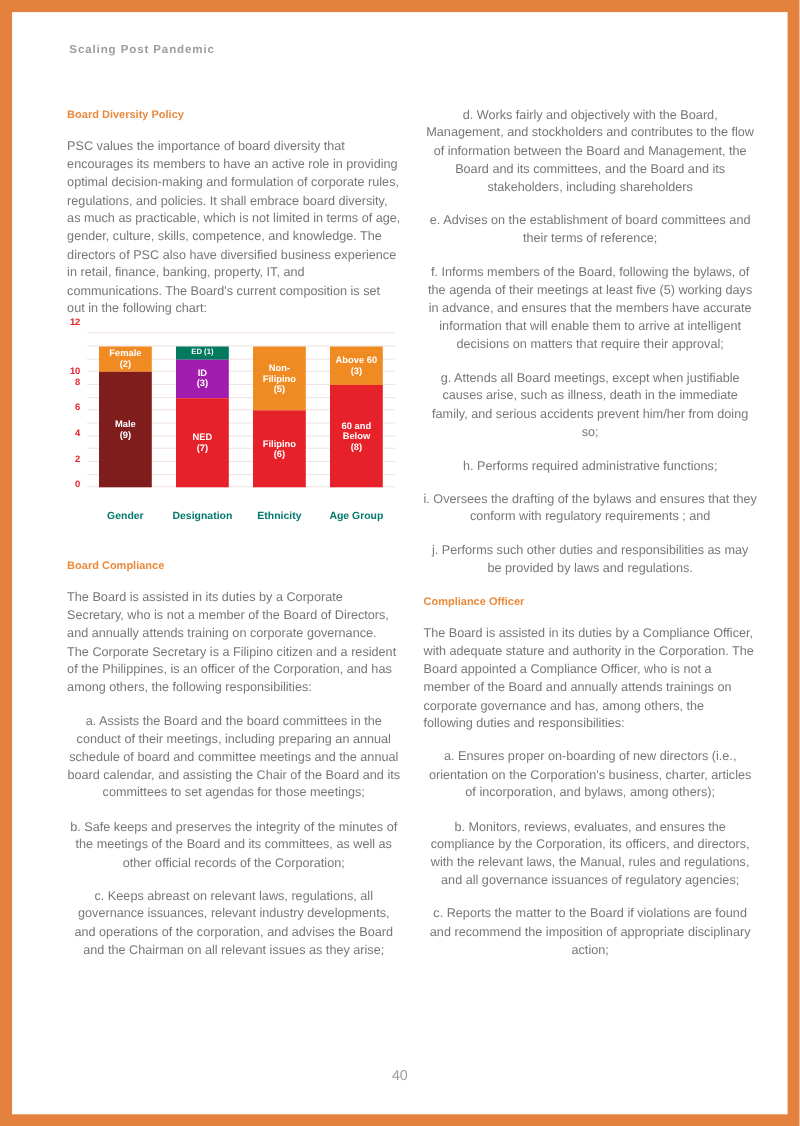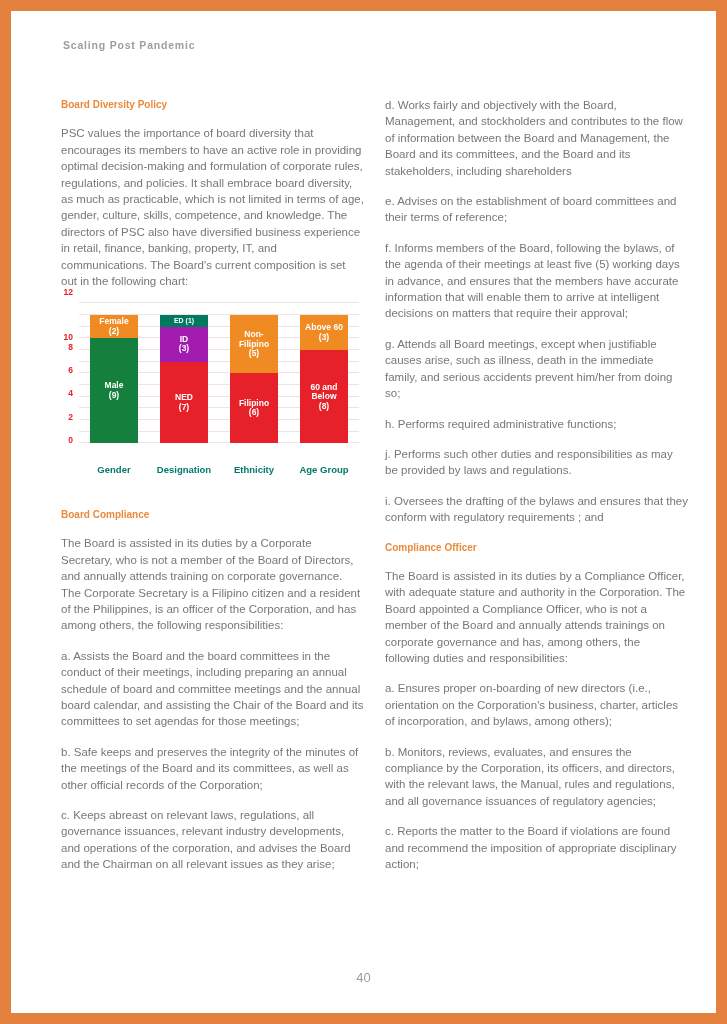--- a/index.html
+++ b/index.html
@@ -21,21 +21,21 @@
   .columns{
     position:absolute;top:86px;left:50px;width:627px;
     display:flex;gap:21px;
   }
   .col{width:303px;font-size:11.5px;line-height:16.4px;}
   .section-heading{
     font-size:10px;font-weight:700;margin:0 0 12px;
     color:var(--accent-orange,#EA8A3C);
   }
   .col p{margin:0 0 14px;}
-  .list-item{margin:0 0 15px 20px;}
+  .list-item{margin:0 0 15px 20px;text-align:center;}
   .page-number{
     position:absolute;bottom:28px;left:0;width:100%;
     text-align:center;font-size:13px;color:var(--header-gray,#9B9DA0);
   }
   
   .chart{position:relative;width:298px;margin:8px 0 28px;}
   .chart-body{position:relative;height:140px;margin-left:18px;width:280px;}
   .gridline{position:absolute;left:0;width:100%;height:1px;background:#F2E3E3;}
   .chart-y-axis{position:absolute;left:-18px;top:0;height:140px;width:14px;}
   .ytick{position:absolute;right:2px;font-size:8.5px;font-weight:700;text-align:right;width:14px;}
@@ -84,21 +84,21 @@
               <div class="ytick" style="bottom: 18.3333px; color: rgb(230, 33, 41);">2</div>
               <div class="ytick" style="bottom: 41.6667px; color: rgb(230, 33, 41);">4</div>
               <div class="ytick" style="bottom: 65px; color: rgb(230, 33, 41);">6</div>
               <div class="ytick" style="bottom: 88.3333px; color: rgb(230, 33, 41);">8</div>
               <div class="ytick" style="bottom: 98px; color: rgb(230, 33, 41);">10</div>
               <div class="ytick" style="bottom: 143px; color: rgb(230, 33, 41);">12</div>
             </div>
           <div class="chart-bars">
               <div class="bar-slot">
                 <div class="bar">
-                  <div class="segment" style="height: 105px; background: #15803d;">
+                  <div class="segment" style="height: 105px; background: #7f1d1d;">
                     <span>Male</span>
                     <span>(9)</span>
                   </div>
                   <div class="segment" style="height: 23.3333px; background: rgb(240, 139, 36);">
                     <span>Female</span>
                     <span>(2)</span>
                   </div>
                 </div>
               </div>
               <div class="bar-slot">
@@ -156,22 +156,22 @@
       <p class="list-item">b. Safe keeps and preserves the integrity of the minutes of the meetings of the Board and its committees, as well as other official records of the Corporation;</p>
       <p class="list-item">c. Keeps abreast on relevant laws, regulations, all governance issuances, relevant industry developments, and operations of the corporation, and advises the Board and the Chairman on all relevant issues as they arise;</p>
     </div>
 
     <div class="col">
       <p class="list-item">d. Works fairly and objectively with the Board, Management, and stockholders and contributes to the flow of information between the Board and Management, the Board and its committees, and the Board and its stakeholders, including shareholders</p>
       <p class="list-item">e. Advises on the establishment of board committees and their terms of reference;</p>
       <p class="list-item">f. Informs members of the Board, following the bylaws, of the agenda of their meetings at least five (5) working days in advance, and ensures that the members have accurate information that will enable them to arrive at intelligent decisions on matters that require their approval;</p>
       <p class="list-item">g. Attends all Board meetings, except when justifiable causes arise, such as illness, death in the immediate family, and serious accidents prevent him/her from doing so;</p>
       <p class="list-item">h. Performs required administrative functions;</p>
+      <p class="list-item">i. Oversees the drafting of the bylaws and ensures that they conform with regulatory requirements ; and</p>
       <p class="list-item">j. Performs such other duties and responsibilities as may be provided by laws and regulations.</p>
-      <p class="list-item">i. Oversees the drafting of the bylaws and ensures that they conform with regulatory requirements ; and</p>
 
       <h2 class="section-heading">Compliance Officer</h2>
       <p>The Board is assisted in its duties by a Compliance Officer, with adequate stature and authority in the Corporation. The Board appointed a Compliance Officer, who is not a member of the Board and annually attends trainings on corporate governance and has, among others, the following duties and responsibilities:</p>
       <p class="list-item">a. Ensures proper on-boarding of new directors (i.e., orientation on the Corporation's business, charter, articles of incorporation, and bylaws, among others);</p>
       <p class="list-item">b. Monitors, reviews, evaluates, and ensures the compliance by the Corporation, its officers, and directors, with the relevant laws, the Manual, rules and regulations, and all governance issuances of regulatory agencies;</p>
       <p class="list-item">c. Reports the matter to the Board if violations are found and recommend the imposition of appropriate disciplinary action;</p>
     </div>
   </div>
 
   <div class="page-number">40</div>

